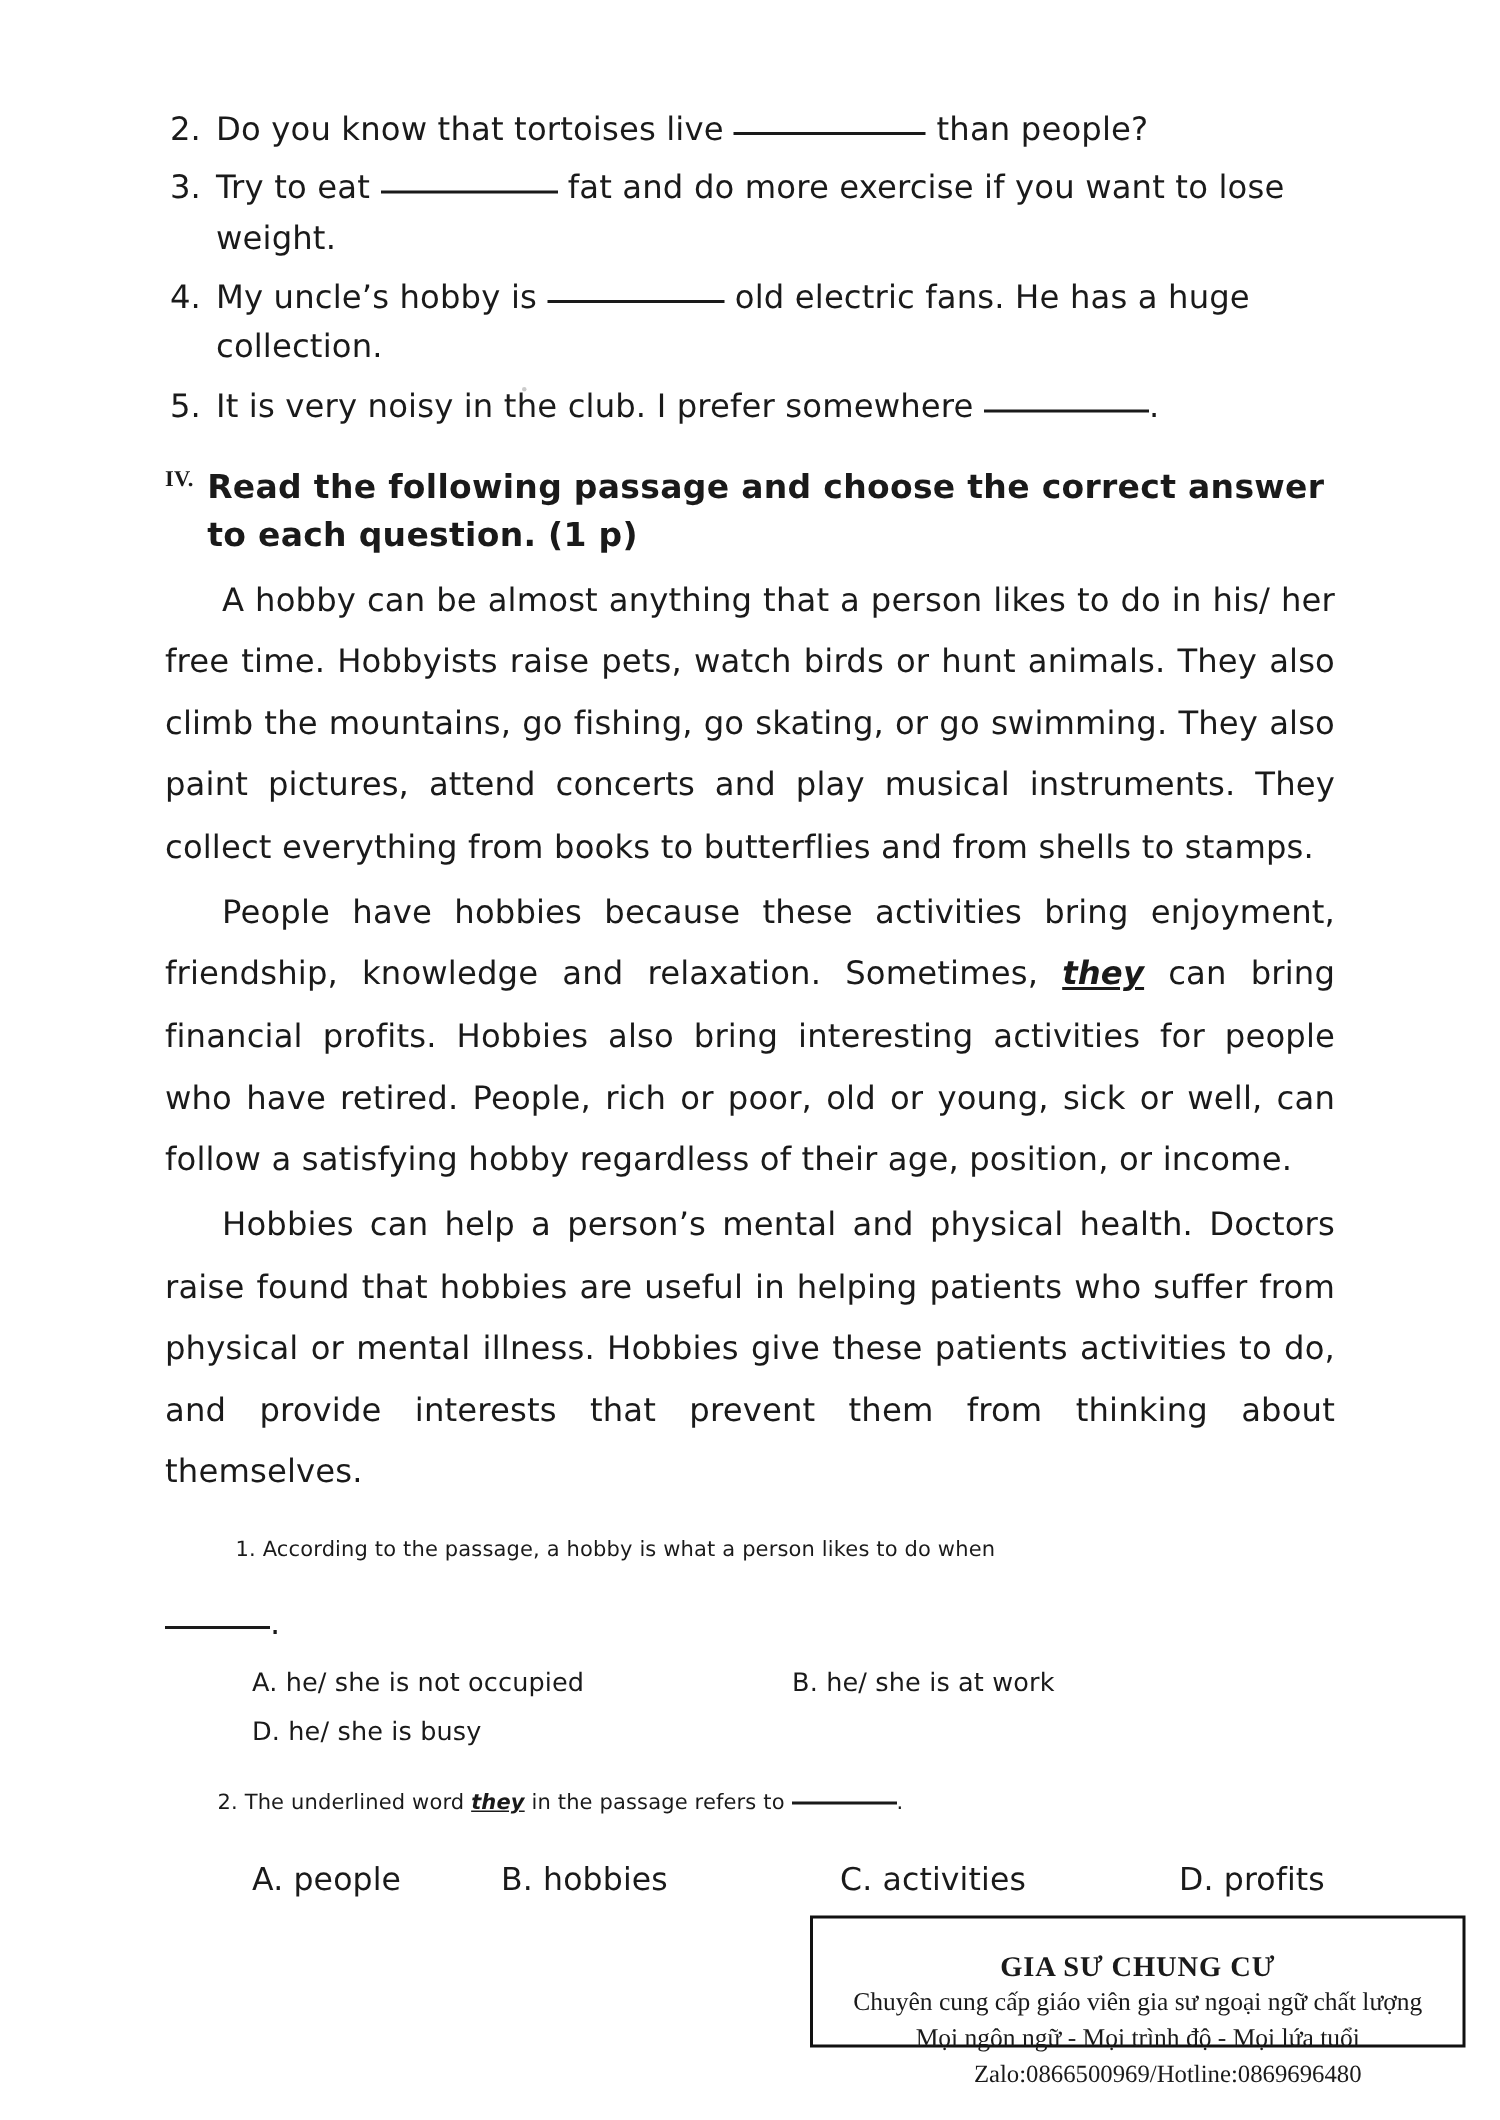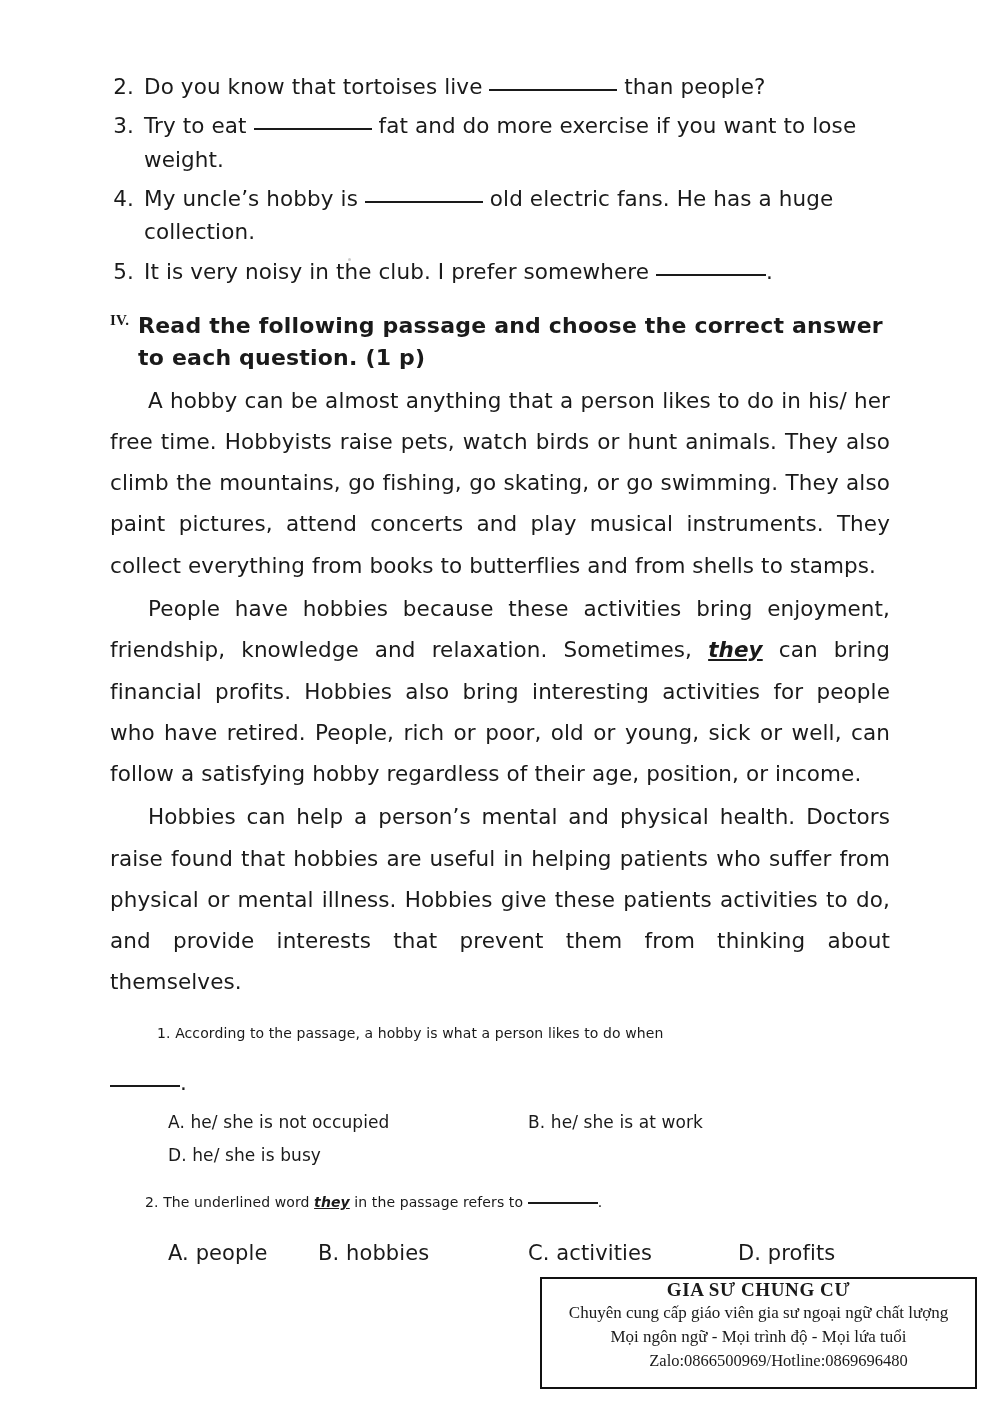--- a/index.html
+++ b/index.html
@@ -128,39 +128,40 @@
   .opts .opt {
     font-size: 17px;
     line-height: 1.95;
     letter-spacing: 0.1px;
   }
   .opts4 {
     display: grid;
     grid-template-columns: 150px 210px 210px auto;
     padding-left: 58px;
     margin-top: 6px;
+    gap: 16px;
   }
   .opts4 .opt {
     font-size: 21px;
     line-height: 1.95;
     letter-spacing: 0.1px;
   }
 
   
   .stamp {
     position: absolute;
     left: 540px;
     top: 1277px;
     width: 437px;
-    height: 112px;
+    height: 88px;
     border: 2px solid #111;
     box-sizing: border-box;
     text-align: center;
     font-family: "Liberation Serif", serif;
-    padding-top: 0;
+    padding-top: 22px;
   }
   .stamp .s-title {
     font-weight: bold;
     font-size: 19px;
     letter-spacing: 0.6px;
   }
   .stamp .s-line {
     font-size: 17px;
     line-height: 1.42;
   }

